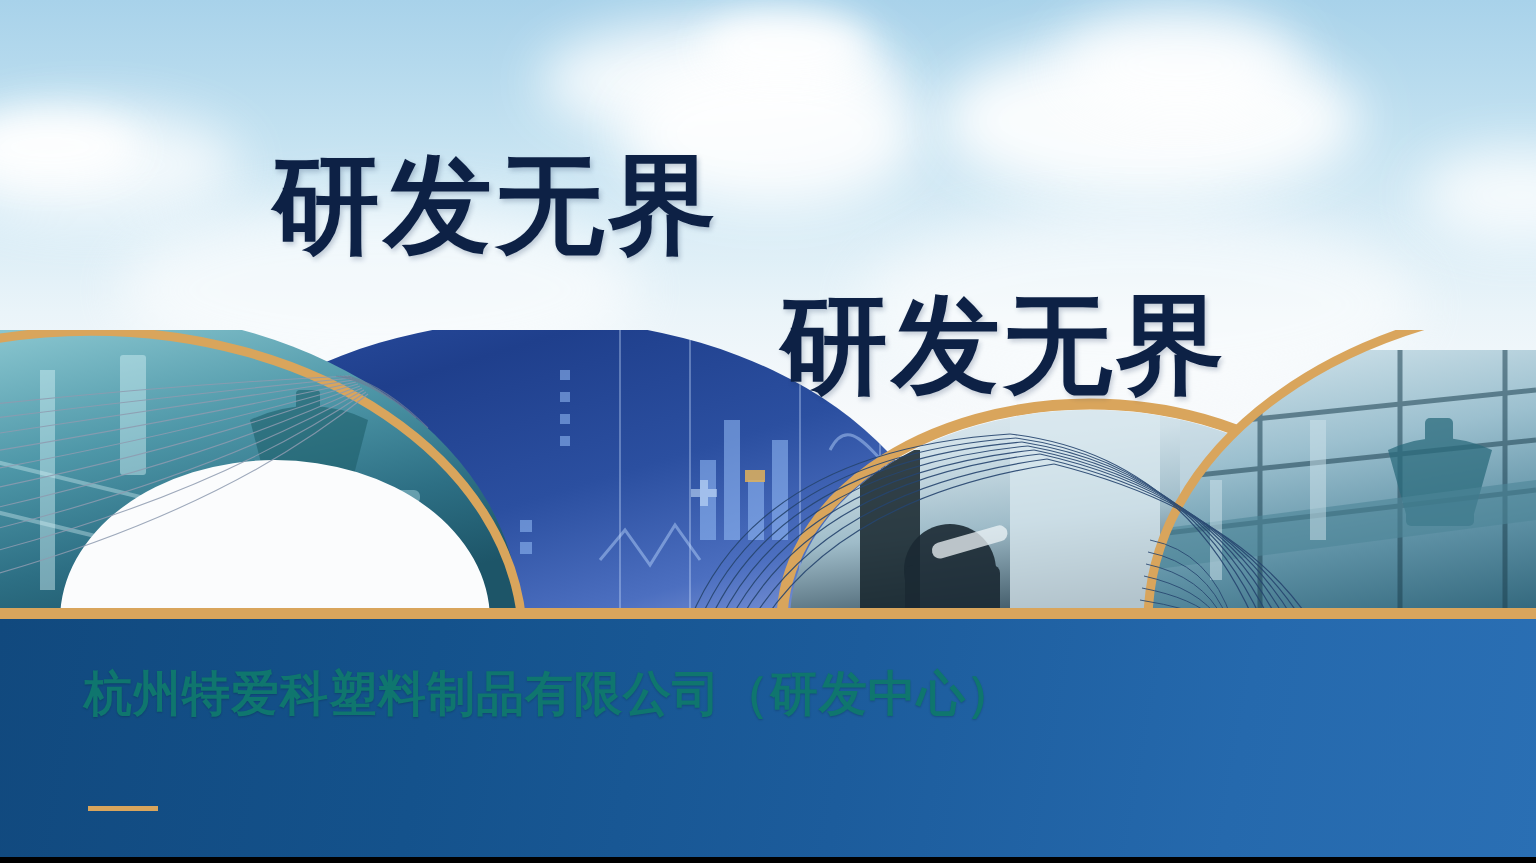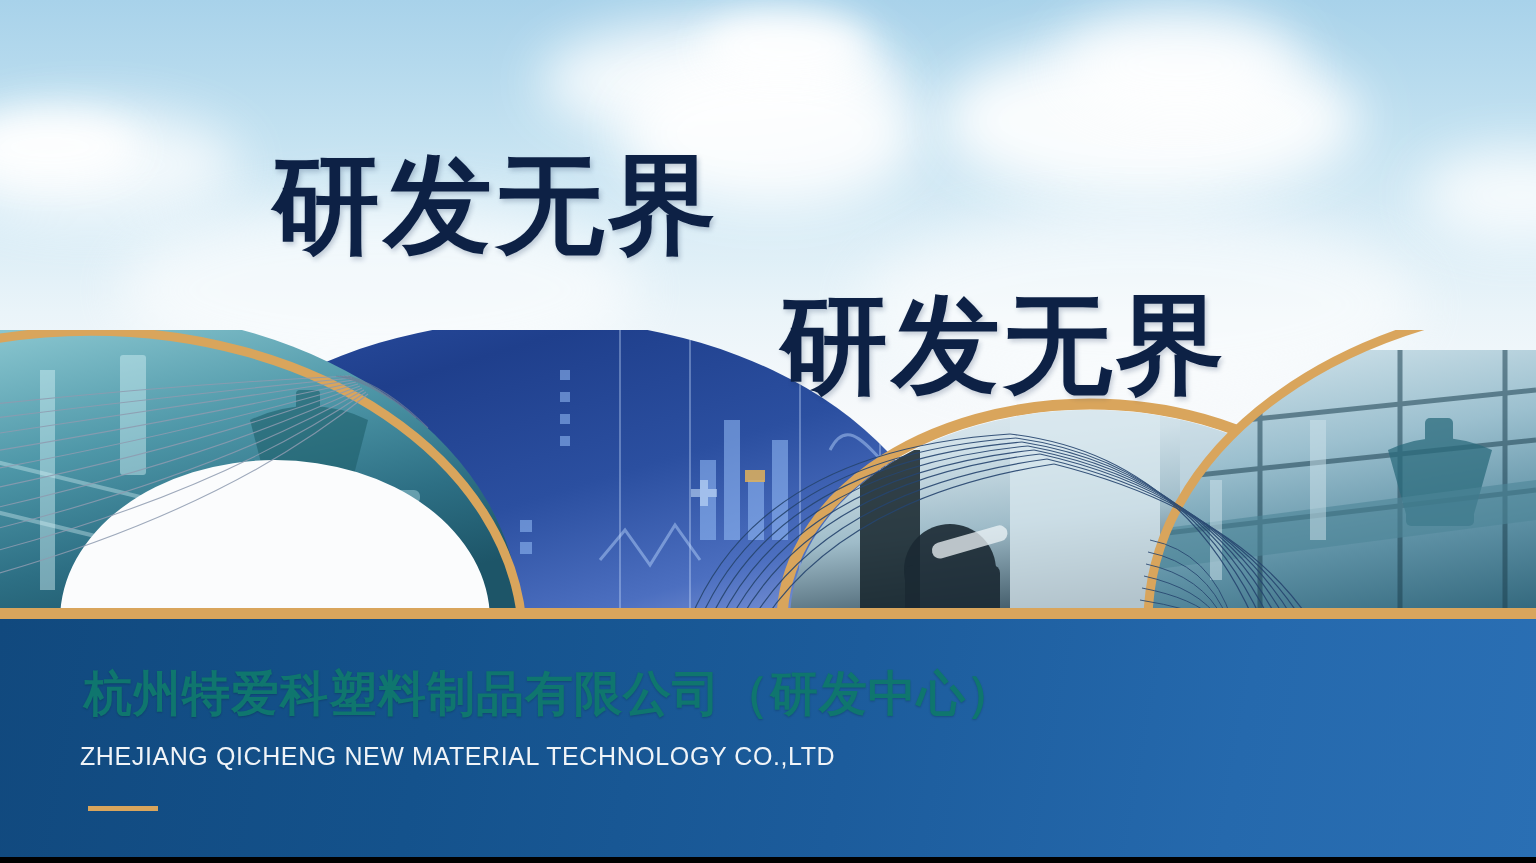--- a/index.html
+++ b/index.html
@@ -299,16 +299,15 @@
 
   <div class="title-wrap">
     <div class="hero-line" id="hero1">研发无界</div>
     <div class="hero-line" id="hero2">研发无界</div>
   </div>
 
   <div class="gold-rule"></div>
 
   <div class="footer"></div>
   <div class="cn-name">杭州特爱科塑料制品有限公司（研发中心）</div>
-  <div class="en-name">ZHEJIANG QICHENG NEW MATERIAL TECHNOLOGY  CO.,LTD</div>
   <div class="gold-dash"></div>
 
 </div>
 
 </body></html>

